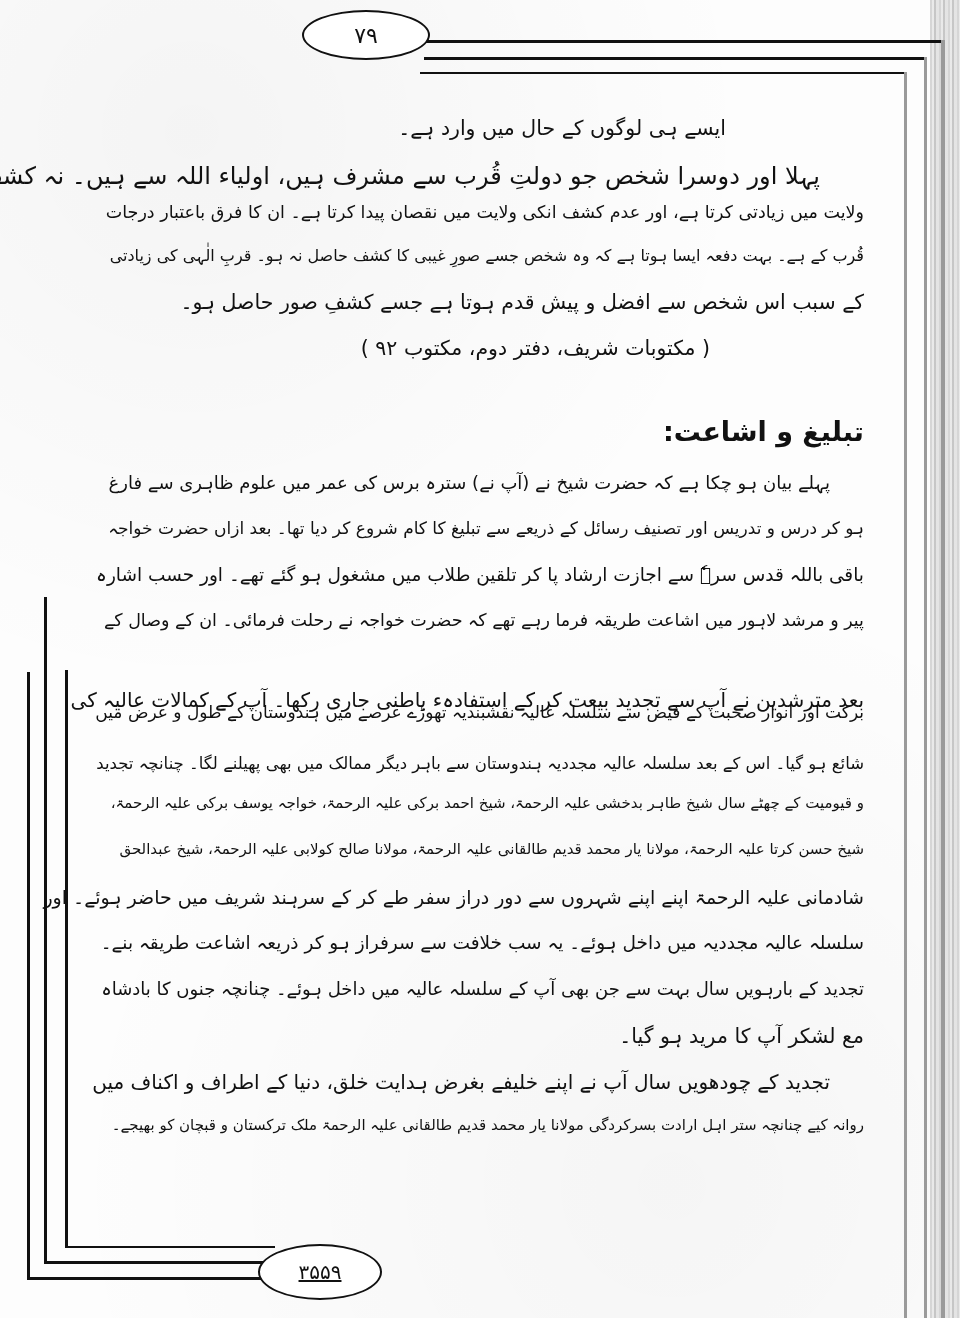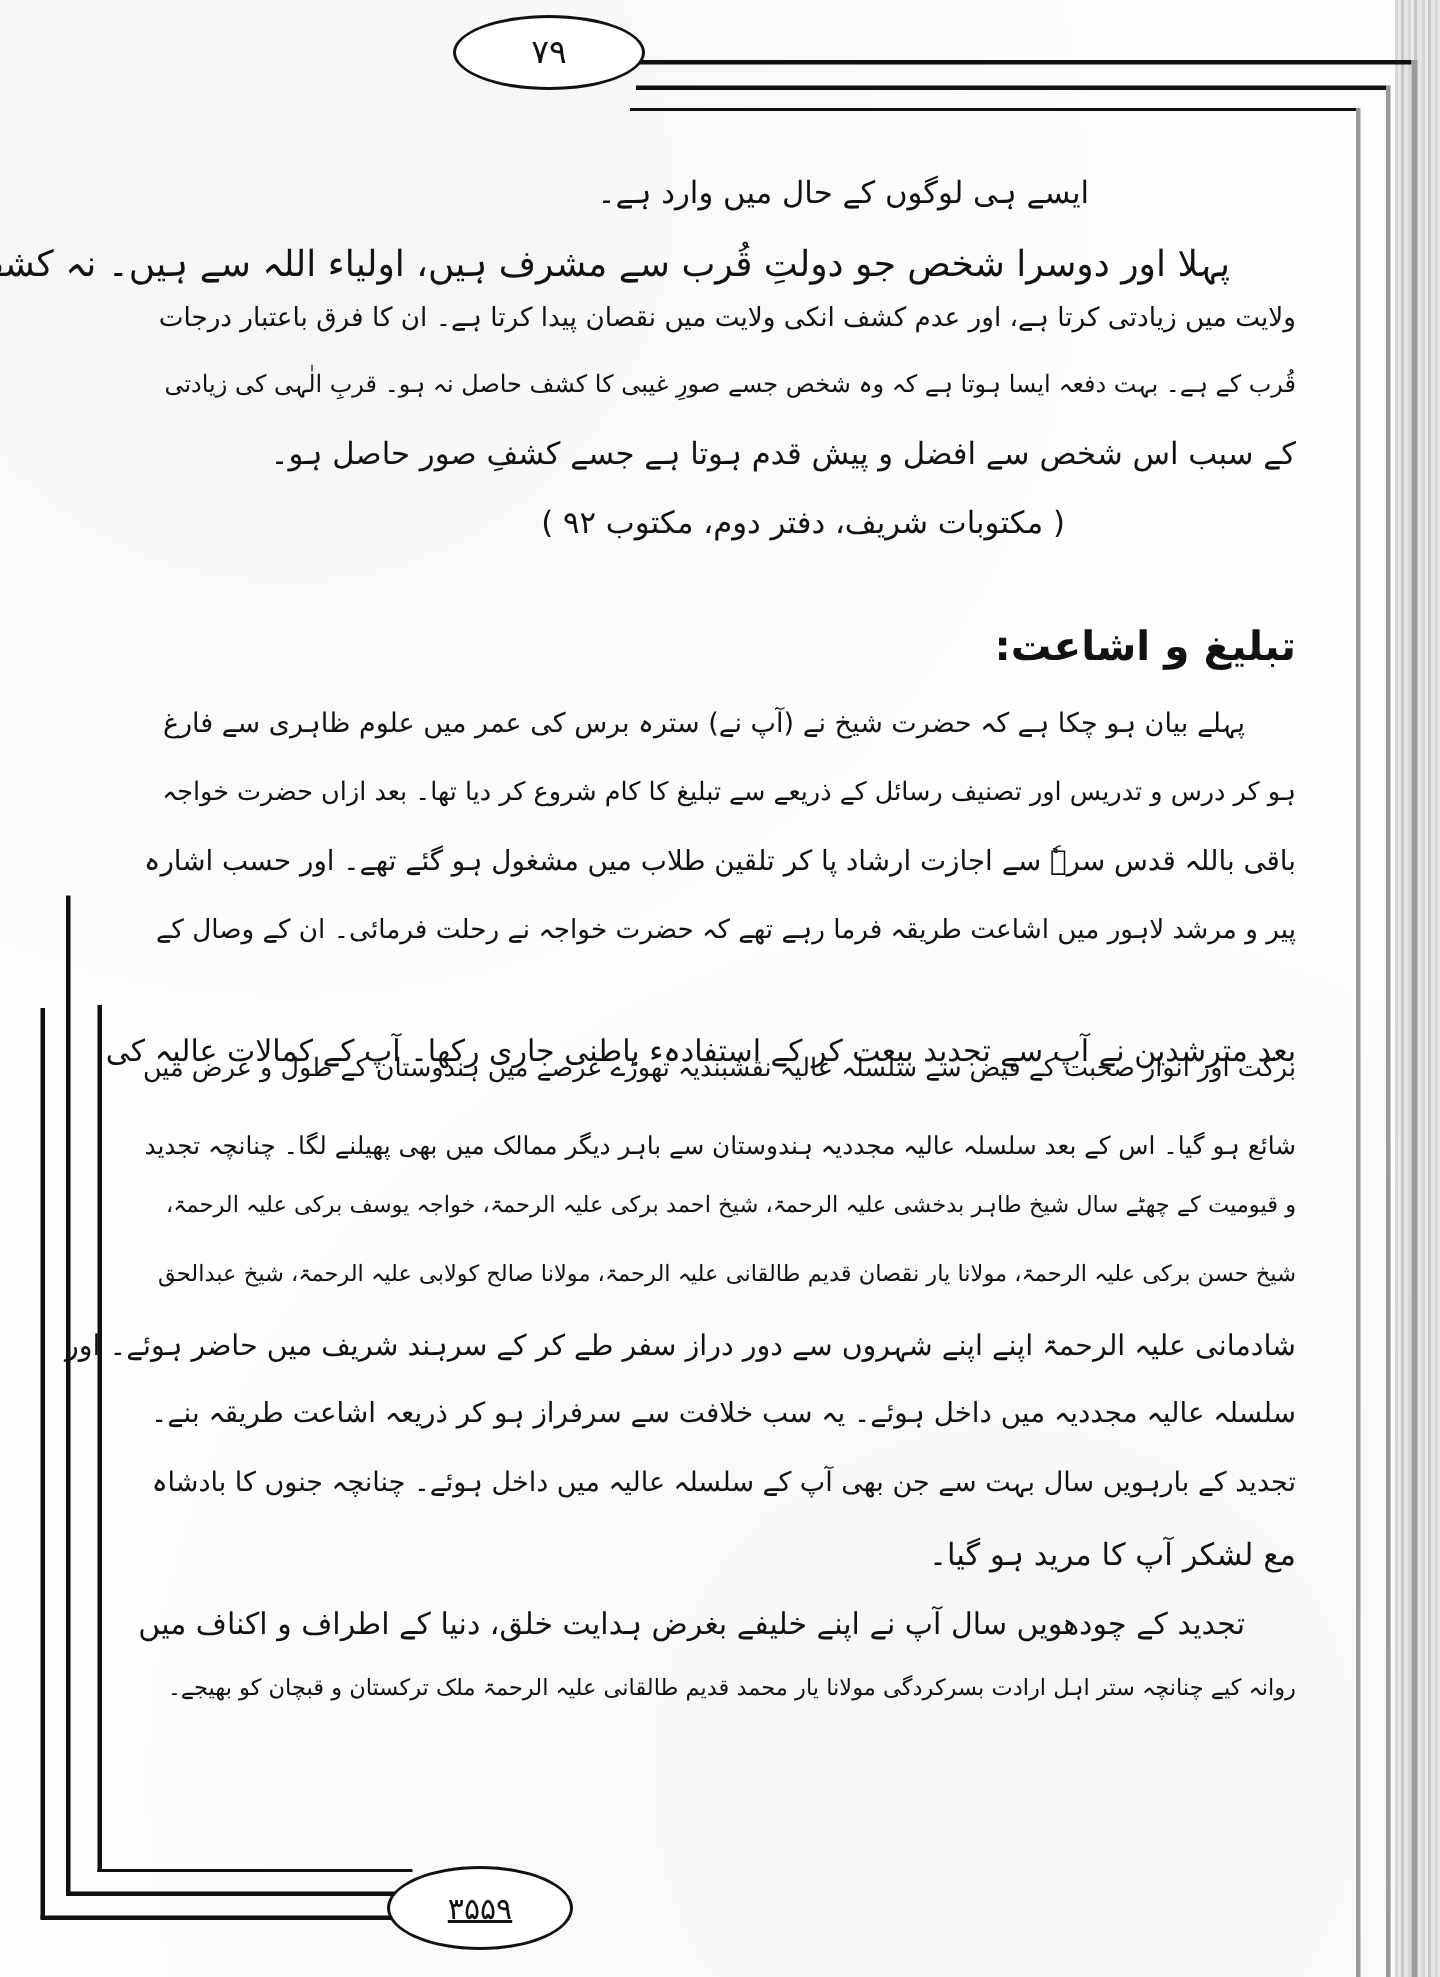--- a/index.html
+++ b/index.html
@@ -75,20 +75,20 @@
 
   <div class="heading">تبلیغ و اشاعت:</div>
   <div class="line" style="top: 474px; right: 130px; font-size: 18px;">پہلے بیان ہو چکا ہے کہ حضرت شیخ نے (آپ نے) سترہ برس کی عمر میں علوم ظاہری سے فارغ</div>
   <div class="line" style="top: 566px; right: 96px; font-size: 18.5px;">باقی باللہ قدس سرہٗ سے اجازت ارشاد پا کر تلقین طلاب میں مشغول ہو گئے تھے۔ اور حسب اشارہ</div>
   <div class="line" style="top: 520px; right: 96px; font-size: 17px;">ہو کر درس و تدریس اور تصنیف رسائل کے ذریعے سے تبلیغ کا کام شروع کر دیا تھا۔ بعد ازاں حضرت خواجہ</div>
   <div class="line" style="top: 612px; right: 96px; font-size: 17.5px;">پیر و مرشد لاہور میں اشاعت طریقہ فرما رہے تھے کہ حضرت خواجہ نے رحلت فرمائی۔ ان کے وصال کے</div>
   <div class="line" style="top: 658px; right: 96px; font-size: 20px; margin-top: 32px;">بعد مترشدین نے آپ سے تجدید بیعت کر کے استفادہء باطنی جاری رکھا۔ آپ کے کمالات عالیہ کی</div>
   <div class="line" style="top: 704px; right: 96px; font-size: 17px;">برکت اور انوار صحبت کے فیض سے سلسلہ عالیہ نقشبندیہ تھوڑے عرصے میں ہندوستان کے طول و عرض میں</div>
   <div class="line" style="top: 756px; right: 96px; font-size: 16.5px;">شائع ہو گیا۔ اس کے بعد سلسلہ عالیہ مجددیہ ہندوستان سے باہر دیگر ممالک میں بھی پھیلنے لگا۔ چنانچہ تجدید</div>
   <div class="line" style="top: 796px; right: 96px; font-size: 15px;">و قیومیت کے چھٹے سال شیخ طاہر بدخشی علیہ الرحمۃ، شیخ احمد برکی علیہ الرحمۃ، خواجہ یوسف برکی علیہ الرحمۃ،</div>
-  <div class="line" style="top: 842px; right: 96px; font-size: 15px;">شیخ حسن برکی علیہ الرحمۃ، مولانا یار نقصان قدیم طالقانی علیہ الرحمۃ، مولانا صالح کولابی علیہ الرحمۃ، شیخ عبدالحق</div>
+  <div class="line" style="top: 842px; right: 96px; font-size: 15px;">شیخ حسن کرتا علیہ الرحمۃ، مولانا یار محمد قدیم طالقانی علیہ الرحمۃ، مولانا صالح کولابی علیہ الرحمۃ، شیخ عبدالحق</div>
   <div class="line" style="top: 888px; right: 96px; font-size: 19px;">شادمانی علیہ الرحمۃ اپنے اپنے شہروں سے دور دراز سفر طے کر کے سرہند شریف میں حاضر ہوئے۔ اور</div>
   <div class="line" style="top: 934px; right: 96px; font-size: 18.5px;">سلسلہ عالیہ مجددیہ میں داخل ہوئے۔ یہ سب خلافت سے سرفراز ہو کر ذریعہ اشاعت طریقہ بنے۔</div>
   <div class="line" style="top: 980px; right: 96px; font-size: 18px;">تجدید کے بارہویں سال بہت سے جن بھی آپ کے سلسلہ عالیہ میں داخل ہوئے۔ چنانچہ جنوں کا بادشاہ</div>
   <div class="line" style="top: 1026px; right: 96px; font-size: 20.5px;">مع لشکر آپ کا مرید ہو گیا۔</div>
   <div class="line" style="top: 1072px; right: 130px; font-size: 20px;">تجدید کے چودھویں سال آپ نے اپنے خلیفے بغرض ہدایت خلق، دنیا کے اطراف و اکناف میں</div>
   <div class="line" style="top: 1118px; right: 96px; font-size: 15px;">روانہ کیے چنانچہ ستر اہل ارادت بسرکردگی مولانا یار محمد قدیم طالقانی علیہ الرحمۃ ملک ترکستان و قبچان کو بھیجے۔</div>
 </div>
 
 </body></html>

